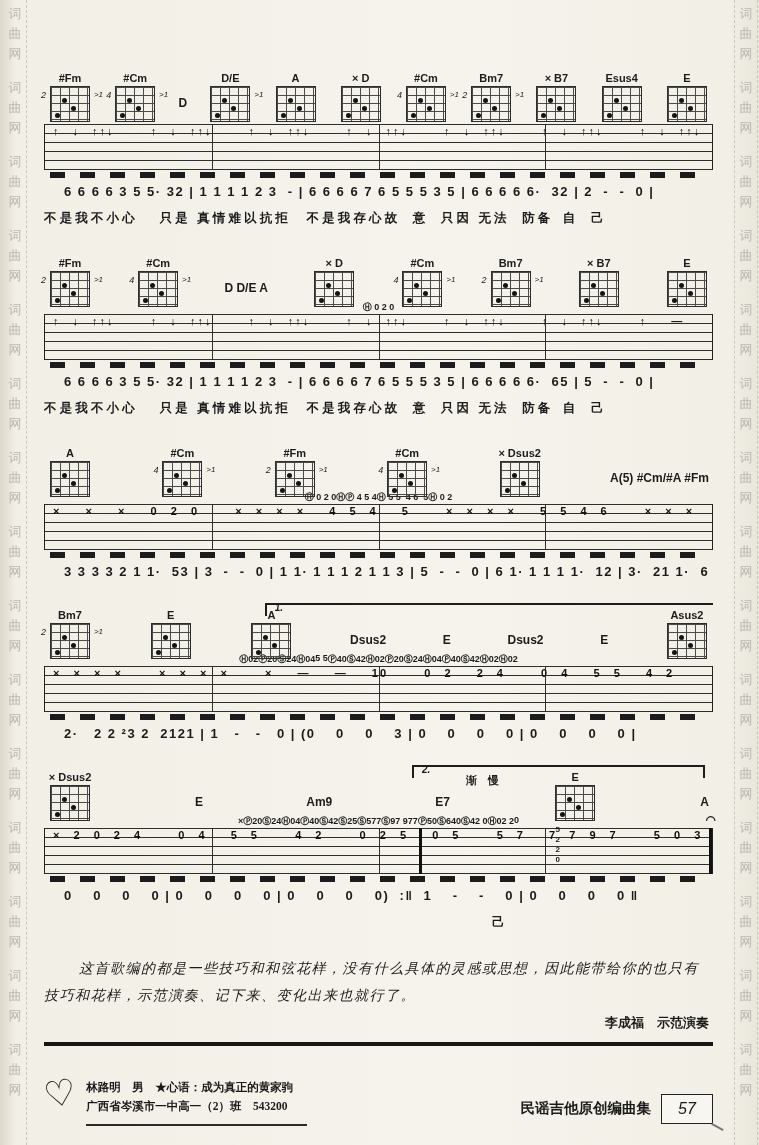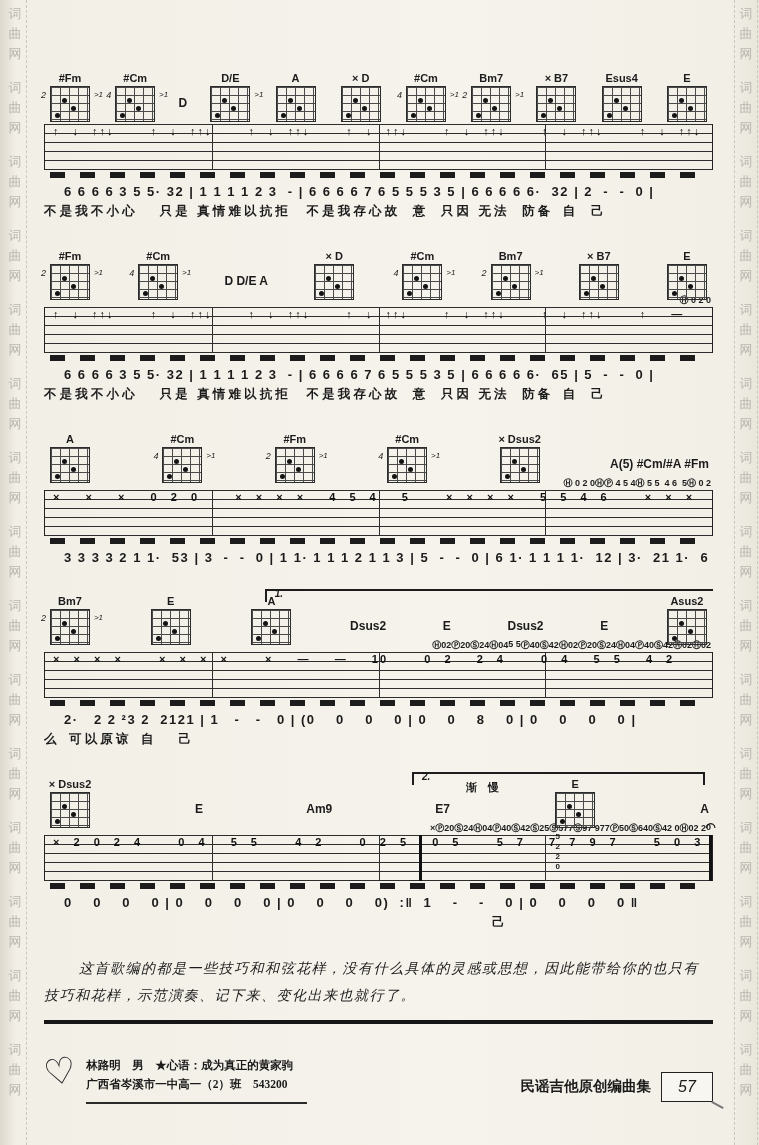--- a/index.html
+++ b/index.html
@@ -23,35 +23,35 @@
   .cname{font-size:11px;font-weight:bold;text-align:center;height:13px;white-space:nowrap;}
   .grid{position:relative;width:38px;height:34px;margin:1px auto 0;border:1px solid #2c2c2c;
     background:
       repeating-linear-gradient(to right,#4a4a4a 0 1px,transparent 1px 9px),
       repeating-linear-gradient(to bottom,#4a4a4a 0 1px,transparent 1px 8px);}
   .grid::after{content:"";position:absolute;left:11px;top:11px;width:5px;height:5px;border-radius:50%;
       background:#141414;box-shadow:9px 8px 0 #141414,-7px 15px 0 #141414;}
   .pos{position:absolute;left:-7px;top:18px;font-size:9px;font-style:italic;}
   .rmark{position:absolute;right:-11px;top:18px;font-size:8px;font-style:italic;white-space:nowrap;}
   .chord-label{font-size:12px;font-weight:bold;align-self:flex-end;margin-bottom:12px;white-space:nowrap;}
-  .tech{display:flex;justify-content:flex-end;font-size:9px;font-weight:bold;height:11px;
+  .tech{display:flex;justify-content:center;font-size:9px;font-weight:bold;height:11px;
         margin:-6px 2px 0;white-space:pre;overflow:hidden;}
   .staff{position:relative;height:46px;margin-top:2px;border-left:1px solid #222;border-right:1px solid #222;
     background:repeating-linear-gradient(to bottom,#2e2e2e 0 1px,transparent 1px 9px);
     background-size:100% 46px;background-repeat:no-repeat;}
   .barline{position:absolute;top:0;bottom:0;width:1px;background:#2e2e2e;}
   .barline.thick{width:3px;background:#111;}
   .pattern{position:absolute;left:8px;right:8px;top:1px;font-size:11px;font-weight:bold;
     letter-spacing:2px;word-spacing:7px;white-space:pre;overflow:hidden;color:#101010;}
   .fermata{position:absolute;right:-4px;top:-15px;font-size:12px;font-weight:bold;}
   .endstack{position:absolute;right:152px;top:-3px;font-size:8px;line-height:10px;font-weight:bold;white-space:pre;text-align:center;}
   .beams{height:6px;margin:2px 6px 0;
     background:repeating-linear-gradient(to right,#1c1c1c 0 15px,transparent 15px 30px);}
   .melody{font-weight:bold;font-size:13px;letter-spacing:1.5px;margin-top:6px;white-space:pre;overflow:hidden;margin-left:20px;}
-  .lyrics{font-family:"Liberation Serif",serif;font-size:12.5px;font-weight:bold;margin-top:4px;white-space:pre;overflow:hidden;}
+  .lyrics{font-family:"Liberation Serif",serif;font-size:12.5px;font-weight:bold;margin-top:11px;white-space:pre;overflow:hidden;}
   .lyr-right{padding-left:448px;}
   .volta{position:absolute;top:0;height:11px;border-top:2px solid #1d1d1d;border-left:2px solid #1d1d1d;z-index:3;}
   .volta-a{left:33%;right:0;}
   .volta-b{left:55%;right:8px;border-right:2px solid #1d1d1d;}
   .volta-label{position:absolute;left:8px;top:-3px;font-size:10px;font-weight:bold;font-style:italic;}
   .tempo{position:absolute;left:18%;top:6px;font-size:11px;font-weight:bold;letter-spacing:4px;}
   
   .tips{margin-top:2px;}
   .tips-title{font-weight:bold;font-size:14px;}
   .tips-body{font-family:"Liberation Serif",serif;font-style:italic;font-size:14px;line-height:1.95;
@@ -415,22 +415,21 @@
           </div>
         </div>
         <div class="tech"><span></span><span></span><span>Ⓗ02</span><span>Ⓟ20Ⓢ24</span><span>Ⓗ04</span><span>5 5</span><span>Ⓟ40Ⓢ42</span><span>Ⓗ02</span><span>Ⓟ20Ⓢ24</span><span>Ⓗ04</span><span>Ⓟ40Ⓢ42</span><span>Ⓗ02</span><span>Ⓗ02</span></div>
         <div class="staff">
           <div class="barline" style="left: 25%;"></div>
           <div class="barline" style="left: 50%;"></div>
           <div class="barline" style="left: 75%;"></div>
           <div class="pattern">× × × ×   × × × ×   ×  —  —  10   0 2  2 4   0 4  5 5  4 2   0 2  × ×  2 4   0 4  4 2   × ×  0 2   × ×  0 2</div>
         </div>
         <div class="beams"></div>
-        <div class="melody">2·   2 2 ²3 2  2121 | 1   -   -   0 | (0    0    0    0 | 0    0    8    0 | 0    0    0    0 |</div>
-        <div class="lyrics">么    可 以 原 谅    自        己</div>
+        <div class="melody">2·   2 2 ²3 2  2121 | 1   -   -   0 | (0    0    0    3 | 0    0    0    0 | 0    0    0    0 |</div>
       </div>
       <div class="system">
         <div class="volta volta-b">
           <span class="volta-label">2.</span>
           <span class="tempo">渐 慢</span>
         </div>
         <div class="chord-row">
           <div class="chord">
             <div class="cname">× Dsus2</div>
             <div class="grid"></div>
@@ -459,20 +458,21 @@
 0</span>
         </div>
         <div class="beams"></div>
         <div class="melody">0    0    0    0 | 0    0    0    0 | 0    0    0    0)  :‖  1    -    -    0 | 0    0    0    0 ‖</div>
         <div class="lyrics lyr-right">己</div>
       </div>
     </div>
 
   <div class="tips">
     <div class="tips-body">这首歌编的都是一些技巧和和弦花样，没有什么具体的灵感或思想，因此能带给你的也只有技巧和花样，示范演奏、记下来、变化出来也就行了。</div>
+    <div class="tips-credit">李成福　示范演奏</div>
   </div>
 
   <div class="divider"></div>
 
   <div class="footer">
     <div class="f-left">
       <div class="heart">♡</div>
       <div class="f-lines">
         <div>林路明　男　★心语：成为真正的黄家驹</div>
         <div>广西省岑溪市一中高一（2）班　543200</div>

